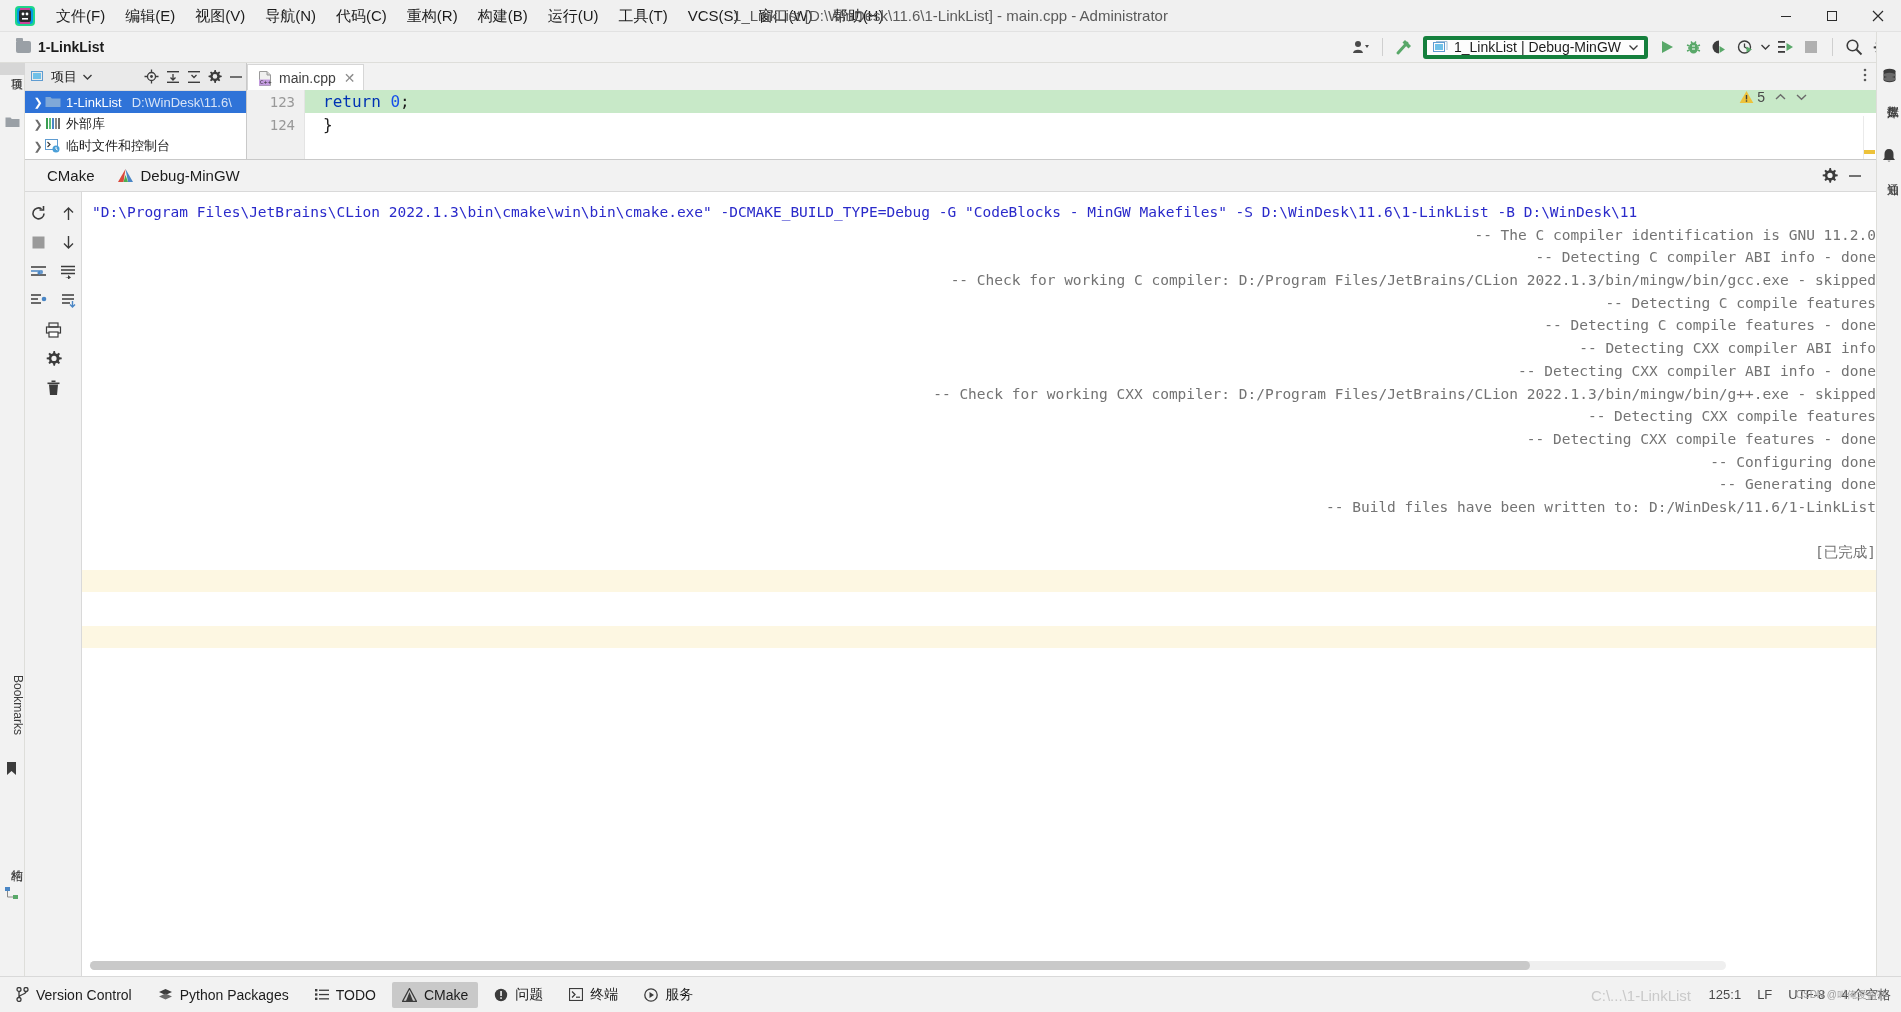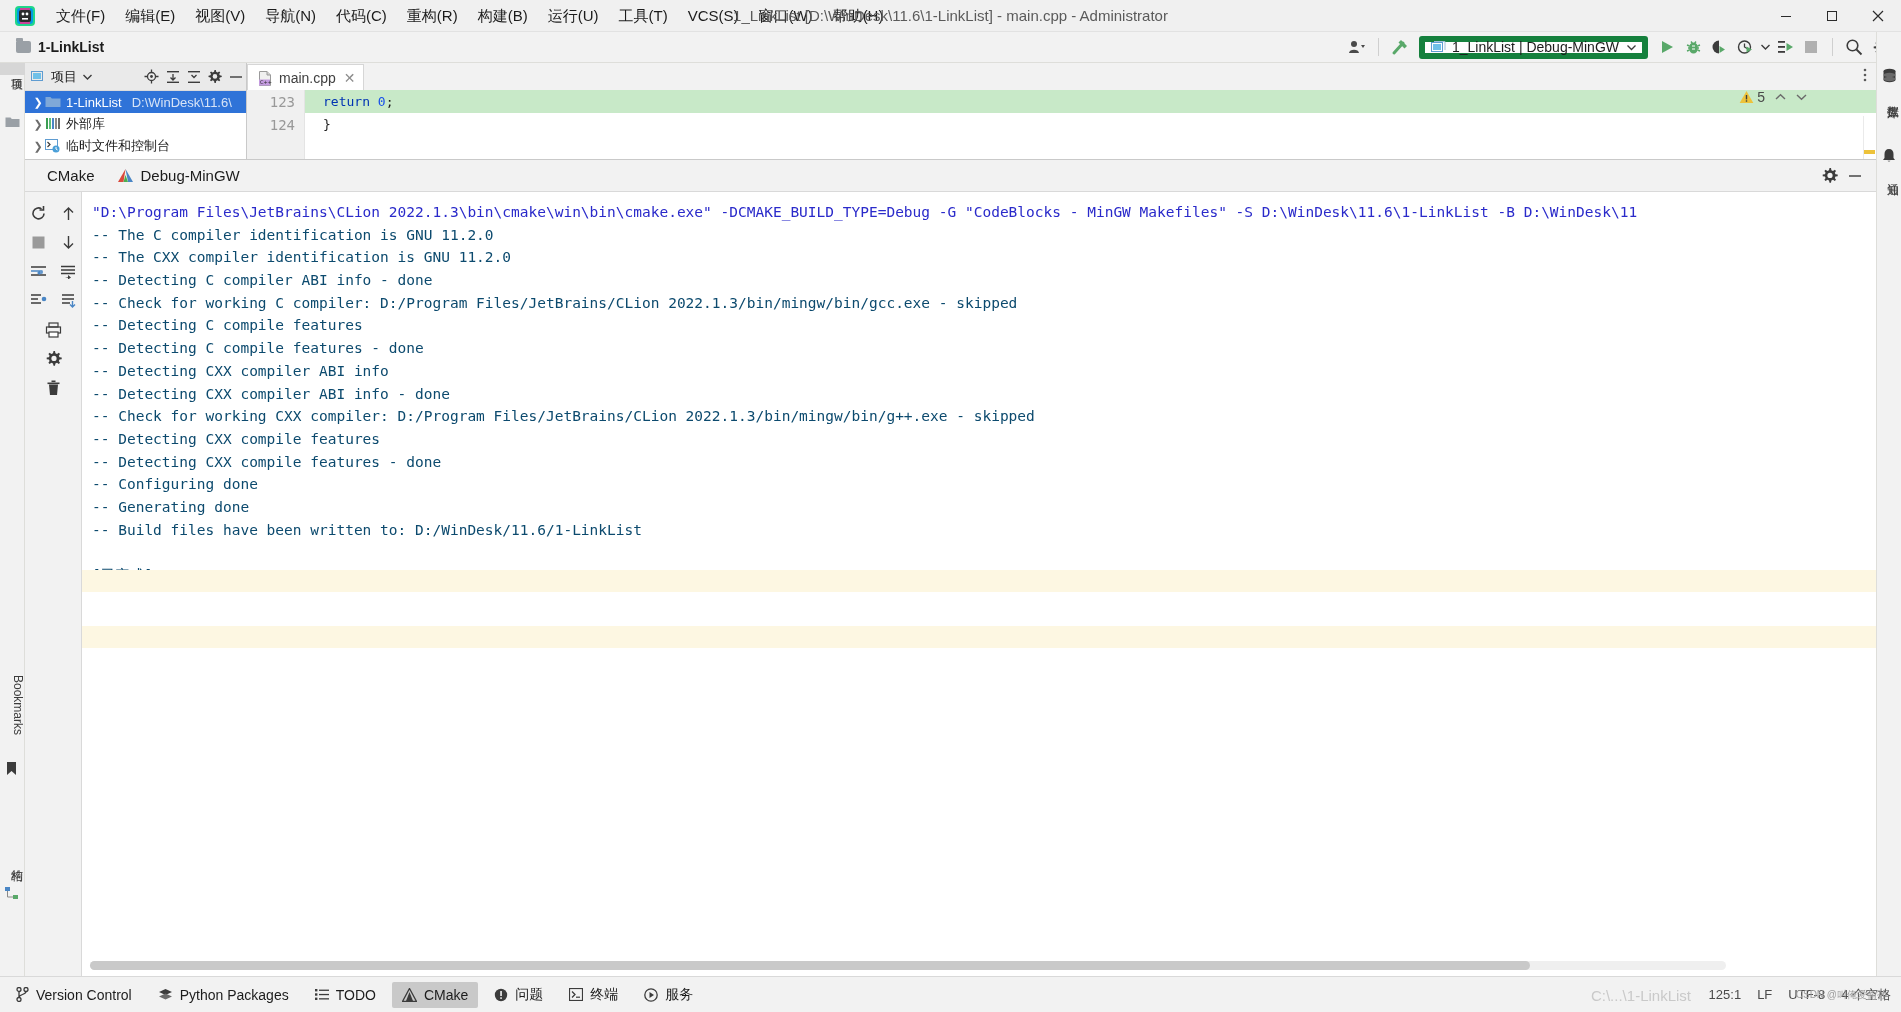--- a/index.html
+++ b/index.html
@@ -50,21 +50,21 @@
   }
   .crumb-folder:before {
     content: ''; position: absolute; top: -3px; left: 0; width: 7px; height: 3px;
     background: #9aa0a6; border-radius: 1px 1px 0 0;
   }
   .crumb-text { font-size: 14px; font-weight: bold; color: #1c1c1c; margin-left: 7px; }
   .tb-right { margin-left: auto; display: flex; align-items: center; padding-right: 8px; }
   .tb-sep { width: 1px; height: 18px; background: #cfcfcf; margin: 0 8px; }
   .run-config {
     display: flex; align-items: center; height: 23px;
-    border: 6px solid #15803d; border-radius: 3px; background: #fdfdfd;
+    border: 4px solid #15803d; border-radius: 3px; background: #fdfdfd;
     padding: 0 6px 0 6px; margin: 0 6px;
   }
   .run-config .rc-label { font-size: 14px; color: #1c1c1c; margin: 0 8px 0 6px; white-space: nowrap; }
   .ticon { width: 26px; height: 24px; display: flex; align-items: center; justify-content: center; }
 
   
   .left-strip {
     position: absolute; top: 63px; left: 0; width: 25px; bottom: 36px;
     background: #f2f2f2; border-right: 1px solid #dededa;
   }
@@ -114,21 +114,21 @@
   .etab-name { font-size: 14px; color: #404040; margin: 0 8px 0 6px; }
   .etab-x { font-size: 14px; color: #8d8d8d; }
   .tabbar-right { position: absolute; right: 4px; top: 3px; display: flex; align-items: center; }
   .code-area { position: relative; height: 69px; background: #ffffff; display: flex; }
   .gutter {
     width: 58px; background: #f0f0f0; border-right: 1px solid #e4e4e4;
     text-align: right; padding-right: 9px; font-family: "DejaVu Sans Mono", monospace;
     font-size: 14px; color: #999999; padding-top: 1px;
   }
   .gutter div { height: 23px; line-height: 23px; }
-  .code-lines { flex: 1; position: relative; font-family: "DejaVu Sans Mono", monospace; font-size: 13px; }
+  .code-lines { flex: 1; position: relative; font-family: "DejaVu Sans Mono", monospace; font-size: 16px; }
   .cline { height: 23px; line-height: 23px; padding-left: 18px; }
   .cline.hl { background: #c8e9c8; }
   .kw { color: #0033b3; }
   .num { color: #1750eb; }
   .punct { color: #1c1c1c; }
   .warn-badge {
     position: absolute; right: 64px; top: 26px; display: flex; align-items: center;
     font-size: 14px; color: #4a4a4a; z-index: 4;
   }
   .warn-badge .cnt { margin: 0 5px 0 3px; }
@@ -164,21 +164,21 @@
   .cm-sbtn { width: 27px; height: 27px; display: flex; align-items: center; justify-content: center; margin-bottom: 2px; }
   .cm-srow { display: flex; width: 100%; justify-content: center; gap: 4px; }
 
   .console {
     flex: 1; position: relative; background: #ffffff; overflow: hidden;
     font-family: "DejaVu Sans Mono", monospace; font-size: 14.5px; color: #1c1c1c;
   }
   .console-inner { padding: 9px 0 0 10px; }
   .cl { height: 22.7px; line-height: 22.7px; white-space: pre; }
   .cl.blue { color: #2a2aca; }
-  .cl.dark { color: #0c4a6e; }
+  .cl.dark { color: #737373; text-align: right; }
   .hl-band {
     position: absolute; left: 0; right: 0; height: 22px; background: #fdf7e2;
   }
   .hscroll {
     position: absolute; left: 8px; right: 150px; bottom: 6px; height: 9px;
     background: #efefef; border-radius: 5px;
   }
   .hscroll .thumb { height: 9px; width: 88%; background: #c9c9c9; border-radius: 5px; }
 
   
@@ -645,21 +645,20 @@
           </div>
         </div>
       </div>
 
       <div class="console">
         <div class="hl-band" style="top:378px"></div>
         <div class="hl-band" style="top:434px"></div>
         <div class="console-inner">
           <div class="cl blue">"D:\Program Files\JetBrains\CLion 2022.1.3\bin\cmake\win\bin\cmake.exe" -DCMAKE_BUILD_TYPE=Debug -G "CodeBlocks - MinGW Makefiles" -S D:\WinDesk\11.6\1-LinkList -B D:\WinDesk\11</div>
           <div class="cl dark">-- The C compiler identification is GNU 11.2.0</div>
-          <div class="cl dark">-- The CXX compiler identification is GNU 11.2.0</div>
           <div class="cl dark">-- Detecting C compiler ABI info - done</div>
           <div class="cl dark">-- Check for working C compiler: D:/Program Files/JetBrains/CLion 2022.1.3/bin/mingw/bin/gcc.exe - skipped</div>
           <div class="cl dark">-- Detecting C compile features</div>
           <div class="cl dark">-- Detecting C compile features - done</div>
           <div class="cl dark">-- Detecting CXX compiler ABI info</div>
           <div class="cl dark">-- Detecting CXX compiler ABI info - done</div>
           <div class="cl dark">-- Check for working CXX compiler: D:/Program Files/JetBrains/CLion 2022.1.3/bin/mingw/bin/g++.exe - skipped</div>
           <div class="cl dark">-- Detecting CXX compile features</div>
           <div class="cl dark">-- Detecting CXX compile features - done</div>
           <div class="cl dark">-- Configuring done</div>

